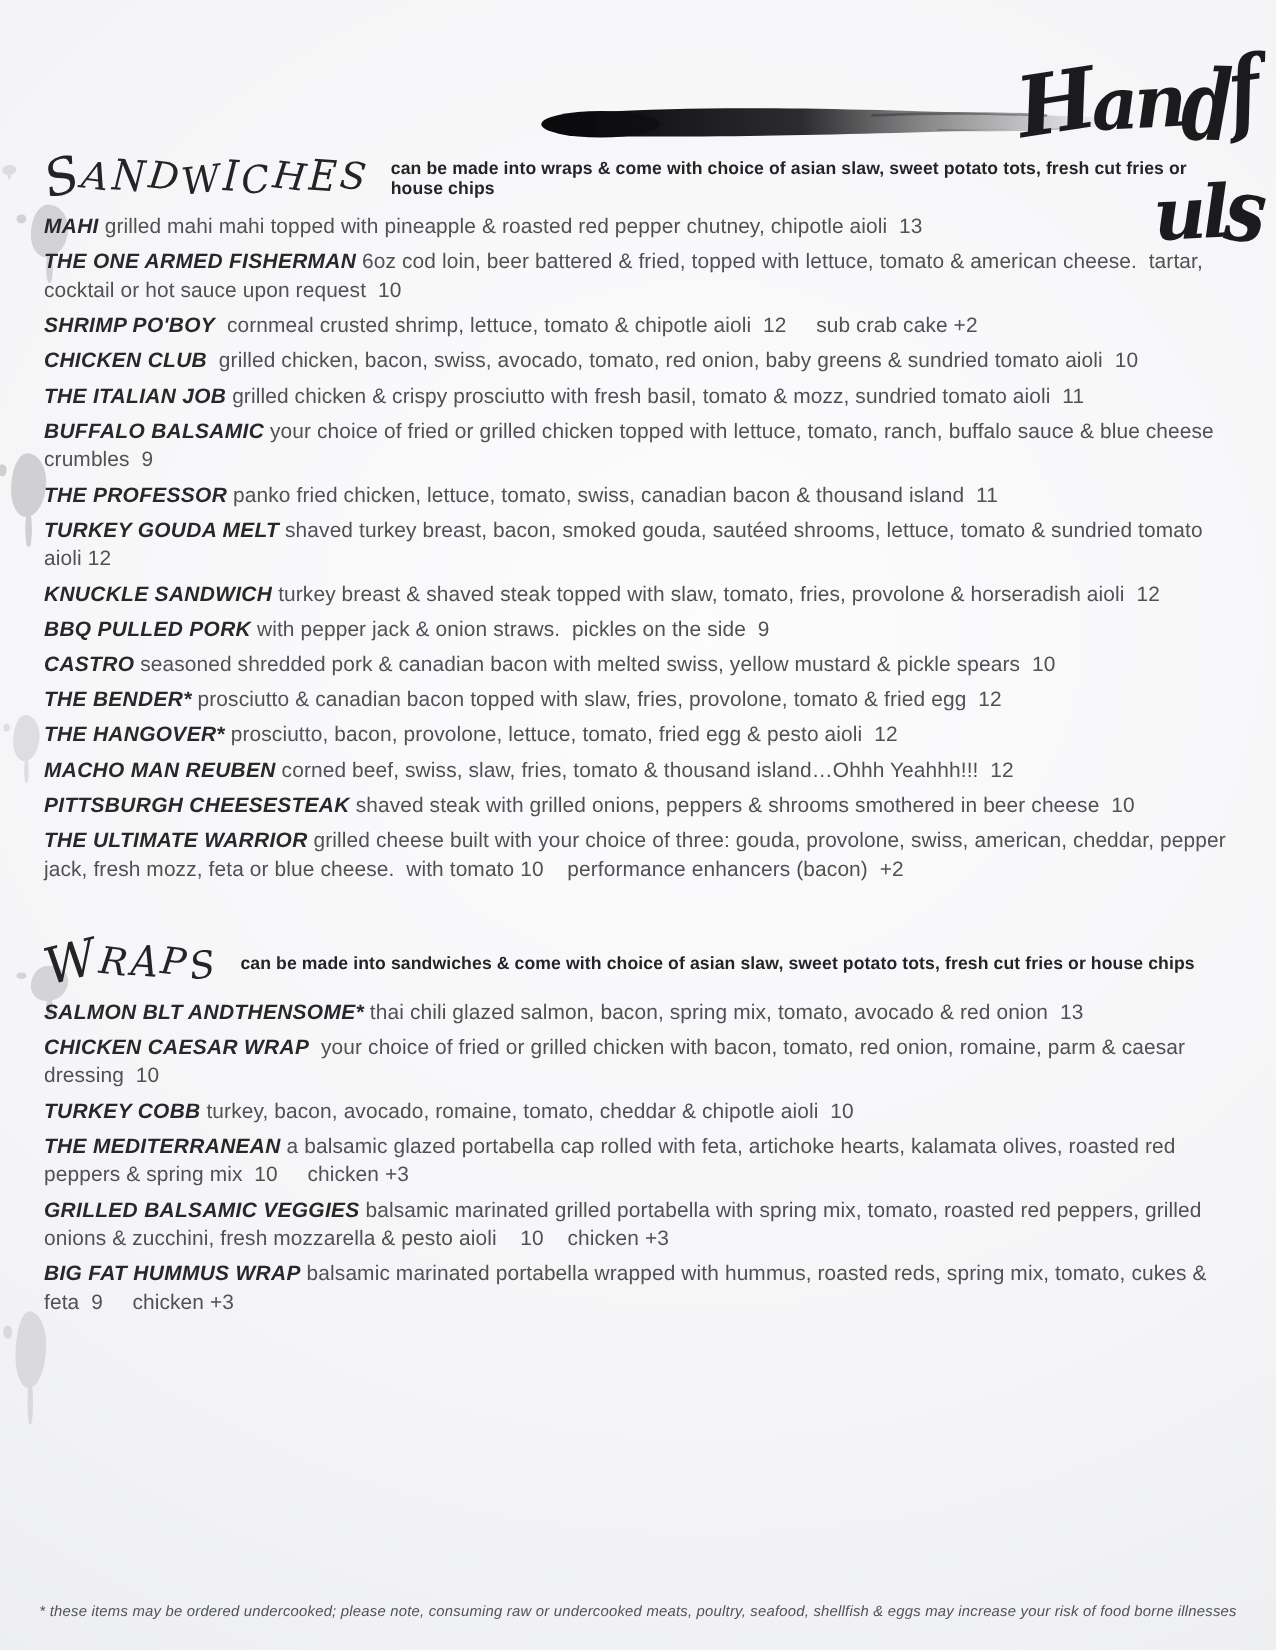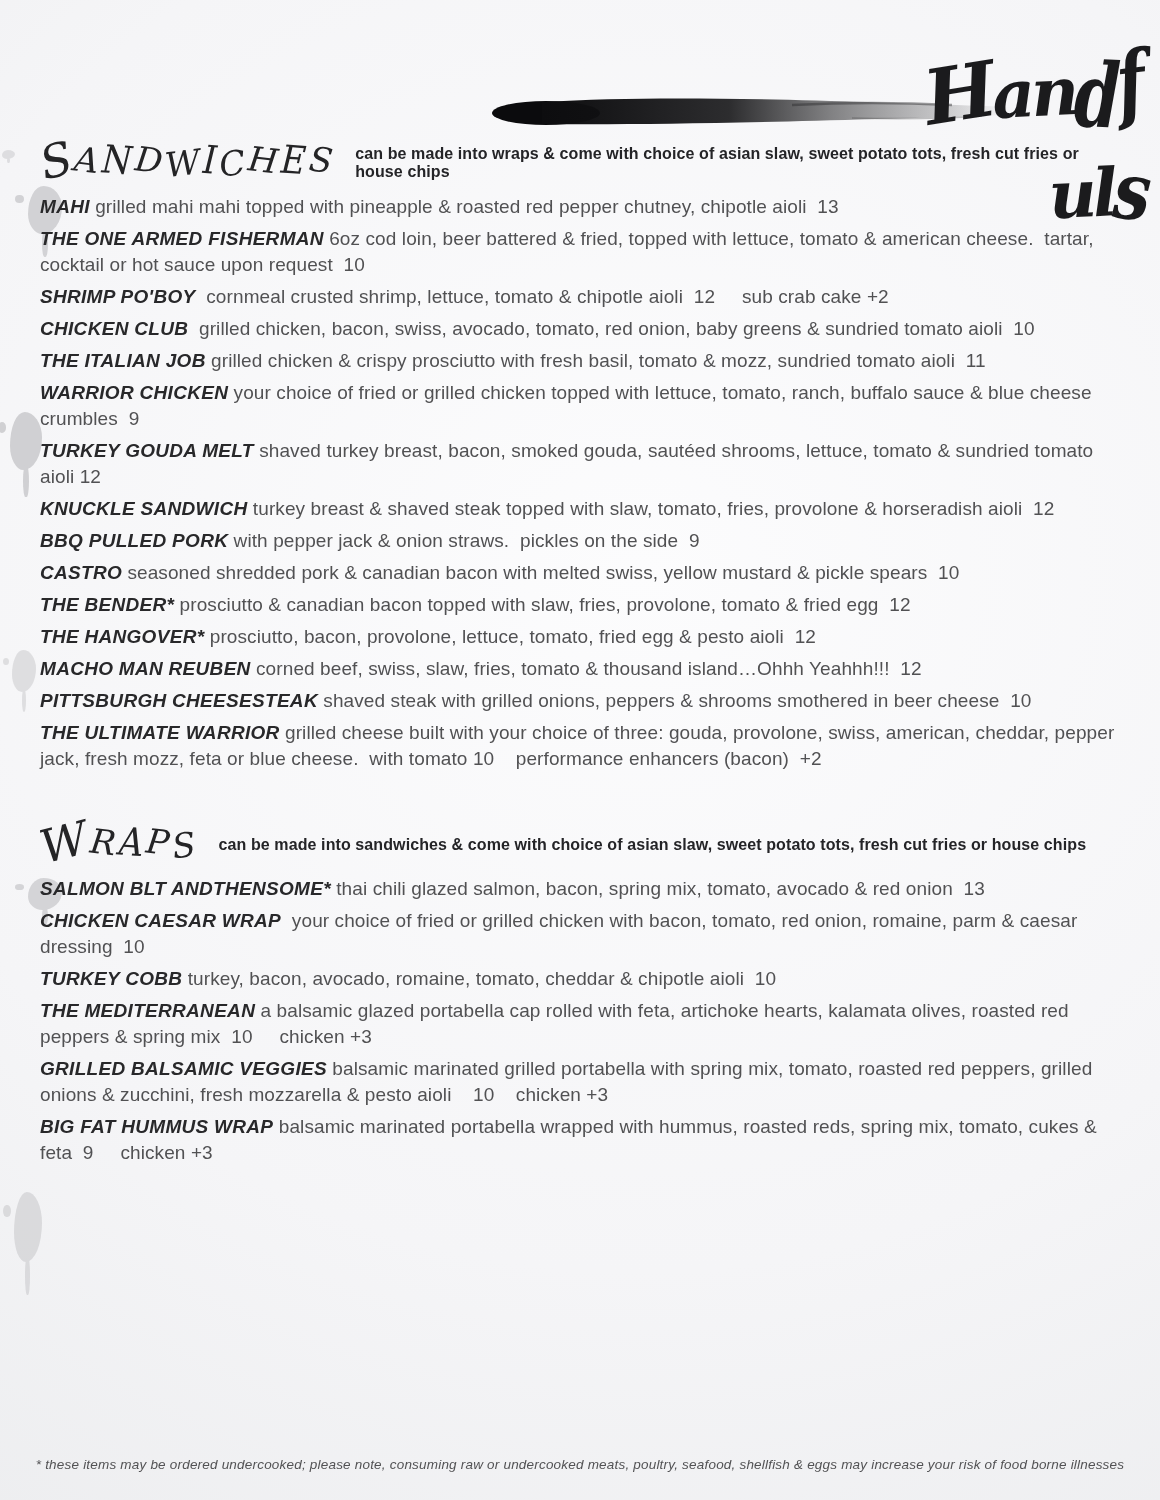--- a/index.html
+++ b/index.html
@@ -121,21 +121,22 @@
       <div class="section-head">
         <div class="script-title"><span>S</span><span>A</span><span>N</span><span>D</span><span>W</span><span>I</span><span>C</span><span>H</span><span>E</span><span>S</span></div>
         <div class="section-sub">can be made into wraps &amp; come with choice of asian slaw, sweet potato tots, fresh cut fries or house chips</div>
       </div>
       <div class="items">
           <div class="item"><b>MAHI</b><span> grilled mahi mahi topped with pineapple &amp; roasted red pepper chutney, chipotle aioli  13</span></div>
           <div class="item"><b>THE ONE ARMED FISHERMAN</b><span> 6oz cod loin, beer battered &amp; fried, topped with lettuce, tomato &amp; american cheese.  tartar, cocktail or hot sauce upon request  10</span></div>
           <div class="item"><b>SHRIMP PO'BOY</b><span>  cornmeal crusted shrimp, lettuce, tomato &amp; chipotle aioli  12     sub crab cake +2</span></div>
           <div class="item"><b>CHICKEN CLUB</b><span>  grilled chicken, bacon, swiss, avocado, tomato, red onion, baby greens &amp; sundried tomato aioli  10</span></div>
           <div class="item"><b>THE ITALIAN JOB</b><span> grilled chicken &amp; crispy prosciutto with fresh basil, tomato &amp; mozz, sundried tomato aioli  11</span></div>
-          <div class="item"><b>WARRIOR CHICKEN</b><span> your choice of fried or grilled chicken topped with lettuce, tomato, ranch, buffalo sauce &amp; blue cheese crumbles  9</span></div>
+          <div class="item"><b>BUFFALO BALSAMIC</b><span> your choice of fried or grilled chicken topped with lettuce, tomato, ranch, buffalo sauce &amp; blue cheese crumbles  9</span></div>
+          <div class="item"><b>THE PROFESSOR</b><span> panko fried chicken, lettuce, tomato, swiss, canadian bacon &amp; thousand island  11</span></div>
           <div class="item"><b>TURKEY GOUDA MELT</b><span> shaved turkey breast, bacon, smoked gouda, sautéed shrooms, lettuce, tomato &amp; sundried tomato aioli 12</span></div>
           <div class="item"><b>KNUCKLE SANDWICH</b><span> turkey breast &amp; shaved steak topped with slaw, tomato, fries, provolone &amp; horseradish aioli  12</span></div>
           <div class="item"><b>BBQ PULLED PORK</b><span> with pepper jack &amp; onion straws.  pickles on the side  9</span></div>
           <div class="item"><b>CASTRO</b><span> seasoned shredded pork &amp; canadian bacon with melted swiss, yellow mustard &amp; pickle spears  10</span></div>
           <div class="item"><b>THE BENDER*</b><span> prosciutto &amp; canadian bacon topped with slaw, fries, provolone, tomato &amp; fried egg  12</span></div>
           <div class="item"><b>THE HANGOVER*</b><span> prosciutto, bacon, provolone, lettuce, tomato, fried egg &amp; pesto aioli  12</span></div>
           <div class="item"><b>MACHO MAN REUBEN</b><span> corned beef, swiss, slaw, fries, tomato &amp; thousand island…Ohhh Yeahhh!!!  12</span></div>
           <div class="item"><b>PITTSBURGH CHEESESTEAK</b><span> shaved steak with grilled onions, peppers &amp; shrooms smothered in beer cheese  10</span></div>
           <div class="item"><b>THE ULTIMATE WARRIOR</b><span> grilled cheese built with your choice of three: gouda, provolone, swiss, american, cheddar, pepper jack, fresh mozz, feta or blue cheese.  with tomato 10    performance enhancers (bacon)  +2</span></div>
         </div>

